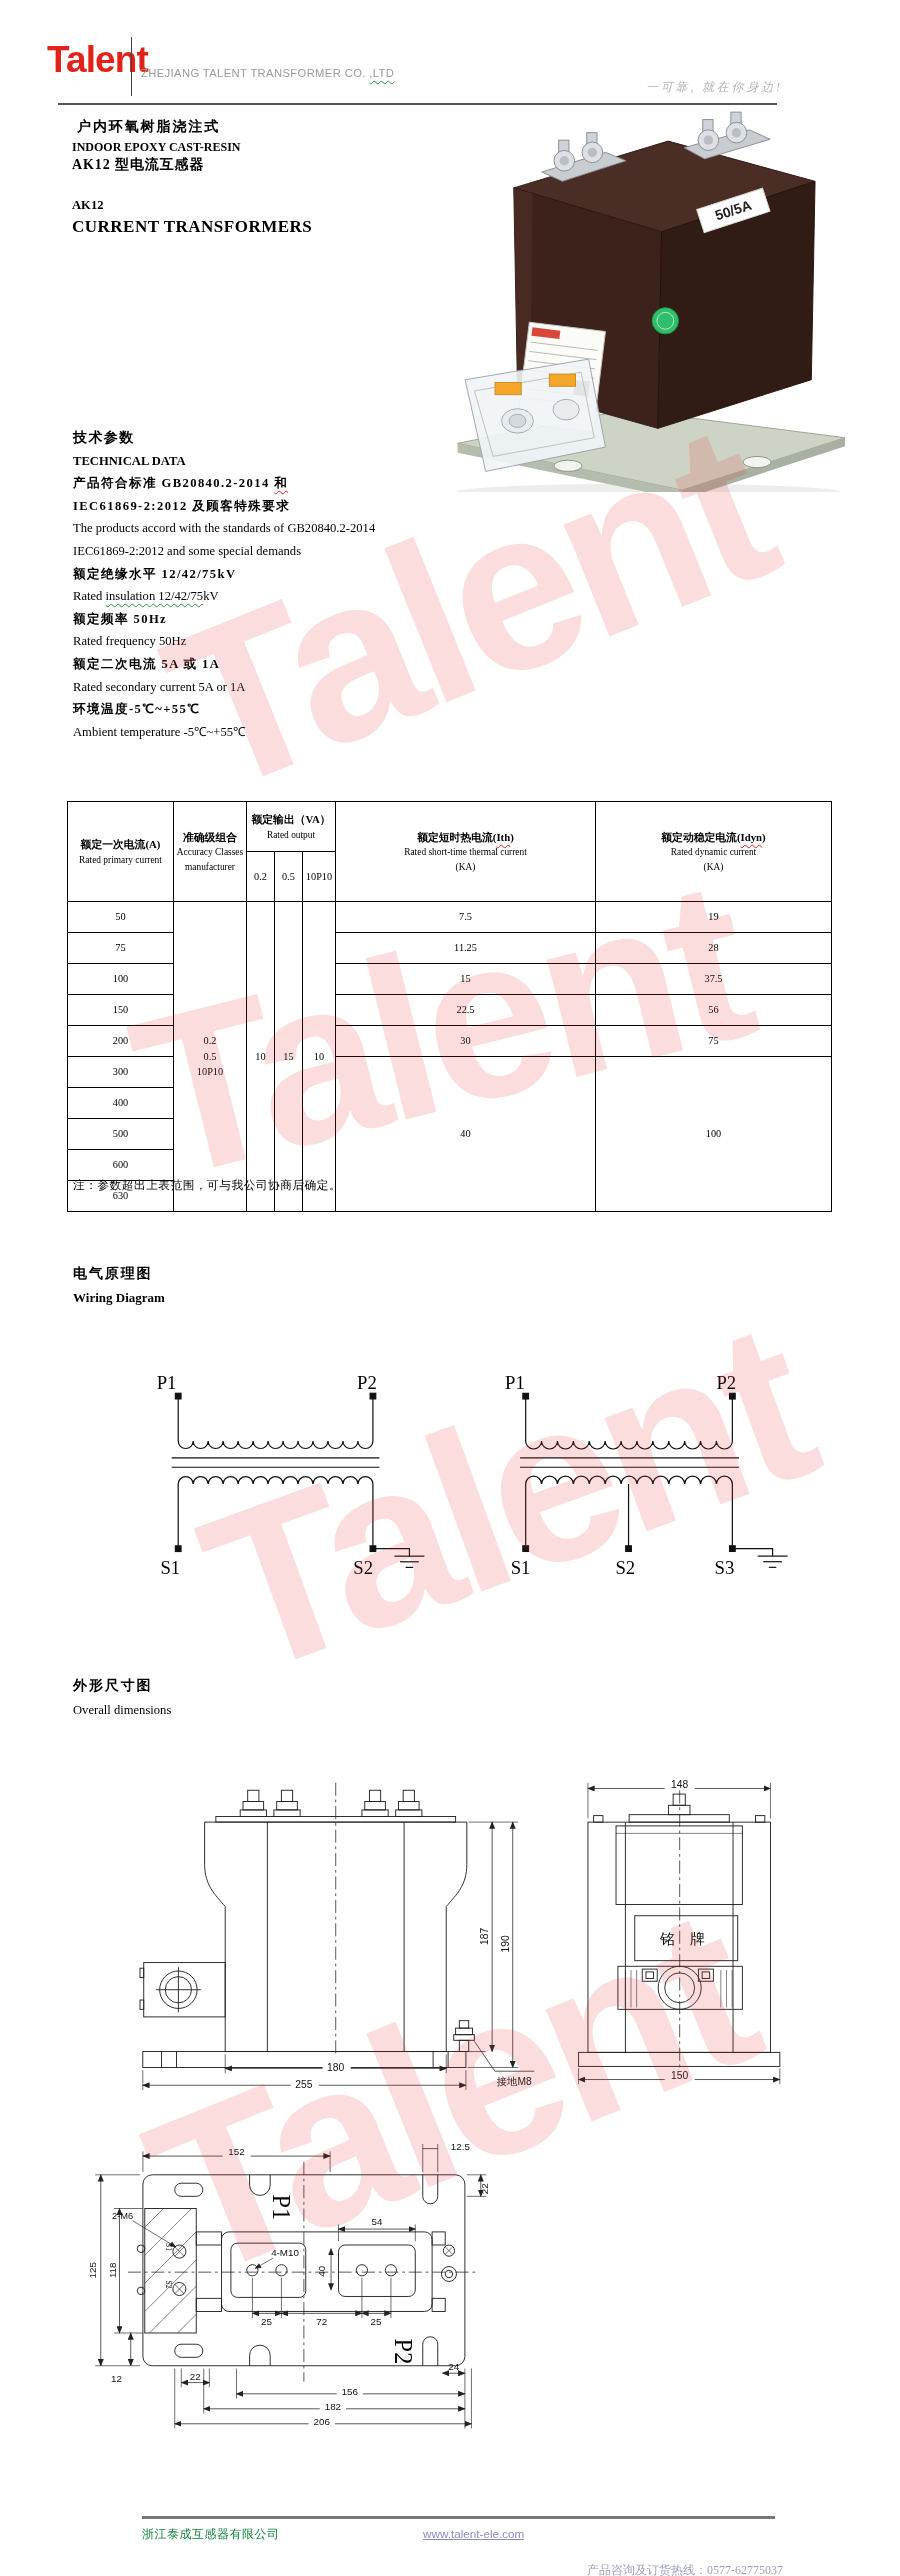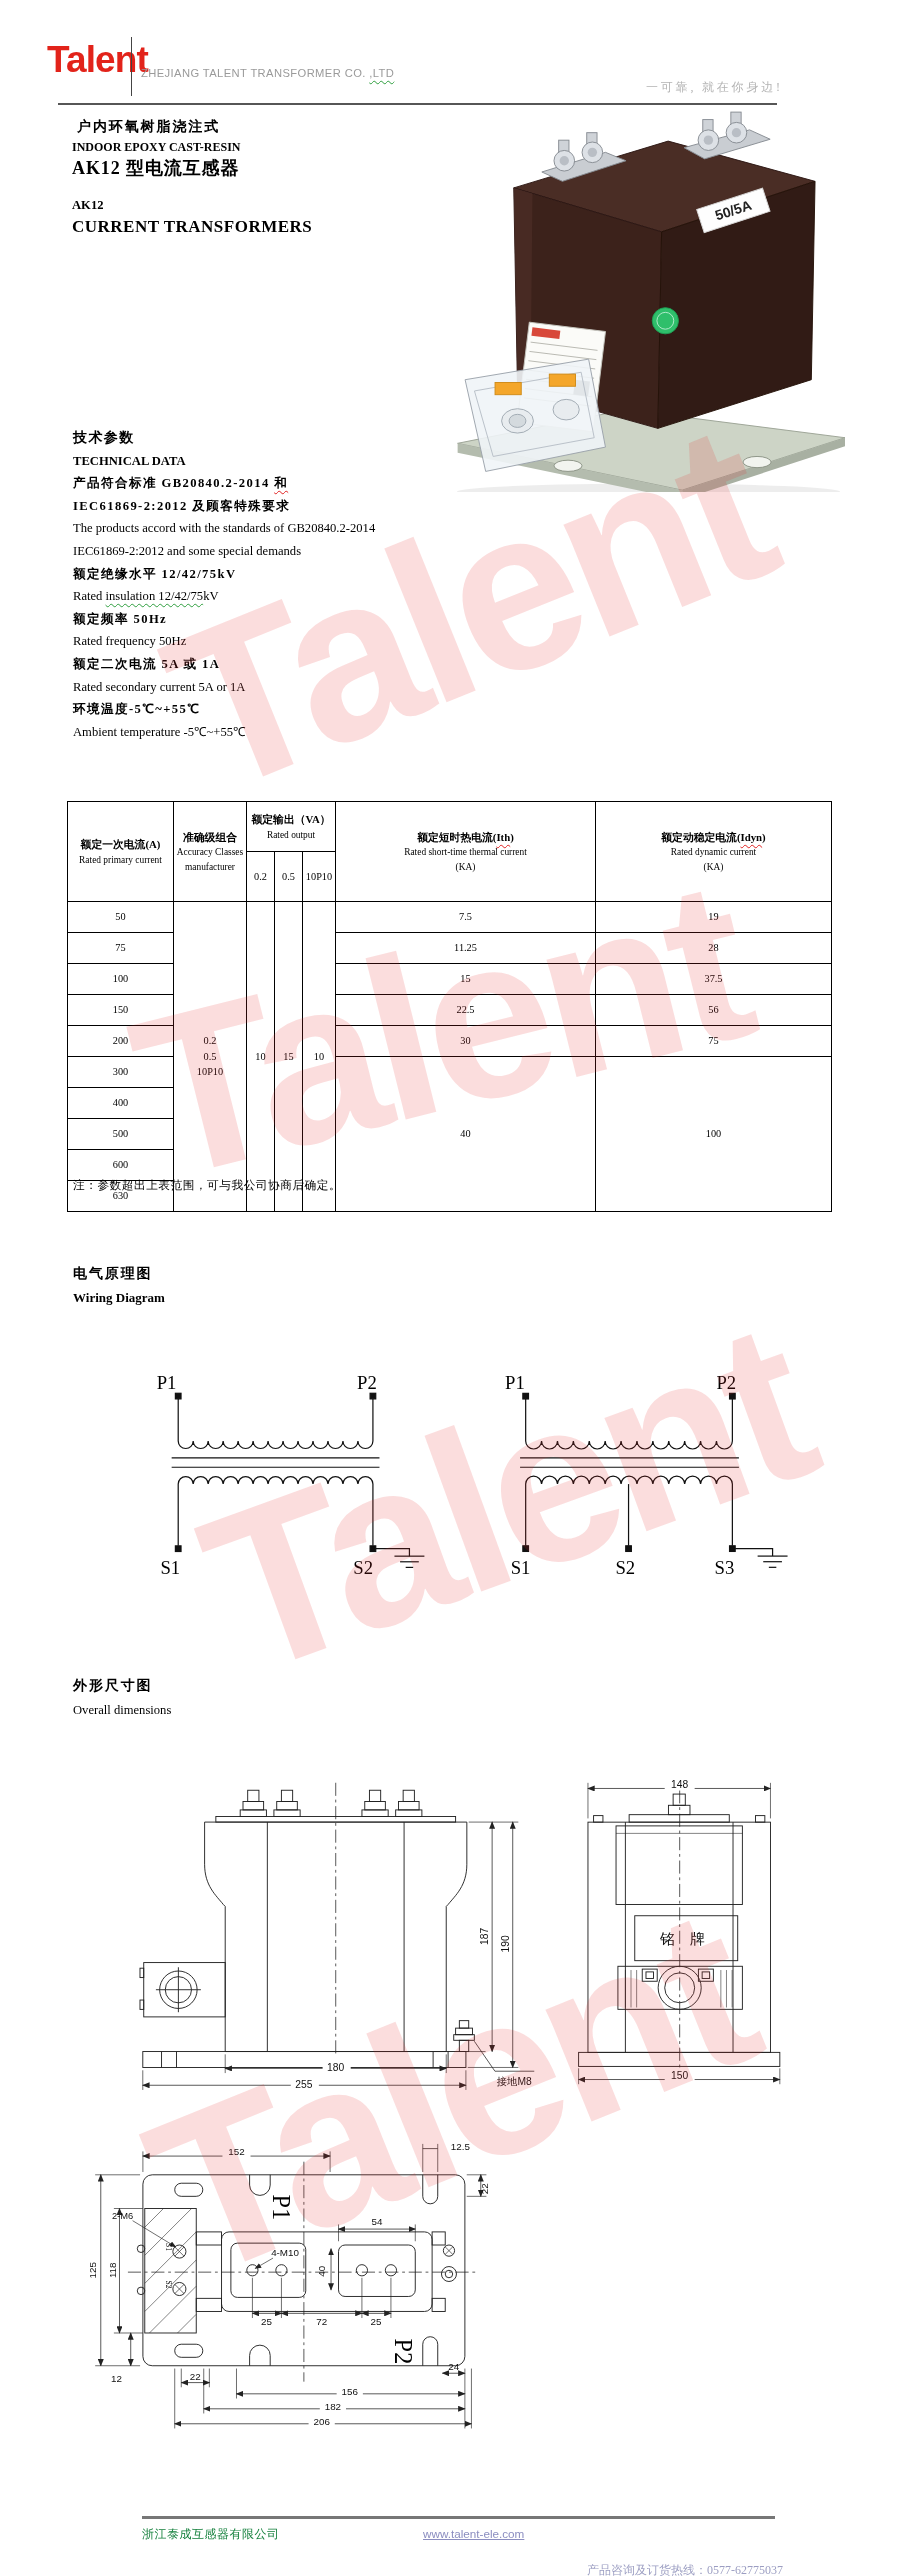--- a/index.html
+++ b/index.html
@@ -9,30 +9,30 @@
   
   .wm{position:absolute;font-family:"Liberation Sans",sans-serif;font-weight:bold;
       color:rgba(228,42,42,0.16);font-size:229px;letter-spacing:-7.5px;white-space:nowrap;
       transform:translate(-50%,-50%) rotate(-22deg);z-index:6;pointer-events:none;line-height:1;}
   
   .hdr-logo{left:47px;top:41px;font-family:"Liberation Sans",sans-serif;font-weight:bold;
             font-size:37px;color:#e2231a;letter-spacing:-0.9px;line-height:1;}
   .hdr-div{left:131px;top:37px;width:0.9px;height:59px;background:#444;}
   .hdr-company{left:141px;top:67px;font-family:"Liberation Sans",sans-serif;font-size:11.2px;
                color:#9a9a9a;letter-spacing:0.4px;white-space:nowrap;}
-  .hdr-tagline{left:646px;top:79px;font-size:12px;color:#b3b3b3;
+  .hdr-tagline{left:646px;top:79px;font-size:12px;color:#b3b3b3;font-style:italic;
                letter-spacing:2.8px;white-space:nowrap;}
   .hdr-rule{left:58px;top:103px;width:719px;height:1.9px;background:#565656;}
   .sq-green{text-decoration:underline wavy #2e9e3e 0.9px;text-underline-offset:2.8px;}
   .sq-red{text-decoration:underline wavy #e02020 0.9px;text-underline-offset:2.8px;}
   
   .b{font-weight:bold;}
   .title-cn{left:77px;top:118px;font-size:14px;font-weight:bold;letter-spacing:1.9px;}
   .title-en{left:72px;top:140px;font-size:12px;font-weight:bold;}
-  .title-model{left:72px;top:156px;font-size:18px;font-weight:bold;letter-spacing:0.9px;}
+  .title-model{left:72px;top:156px;font-size:14px;font-weight:bold;letter-spacing:0.9px;}
   .title-ak{left:72px;top:198px;font-size:12.6px;font-weight:bold;}
   .title-ct{left:72px;top:217px;font-size:17px;font-weight:bold;letter-spacing:0.5px;}
   
   .tech{left:73px;top:427px;font-size:12.6px;line-height:22.6px;white-space:nowrap;}
   .tech .cnb{font-weight:bold;letter-spacing:1.4px;}
   .tech .h{font-size:14px;}
   
   .spec-table{left:67px;top:801px;z-index:2;}
   table.spec{border-collapse:collapse;table-layout:fixed;width:764px;
              font-family:"Liberation Serif",serif;}

